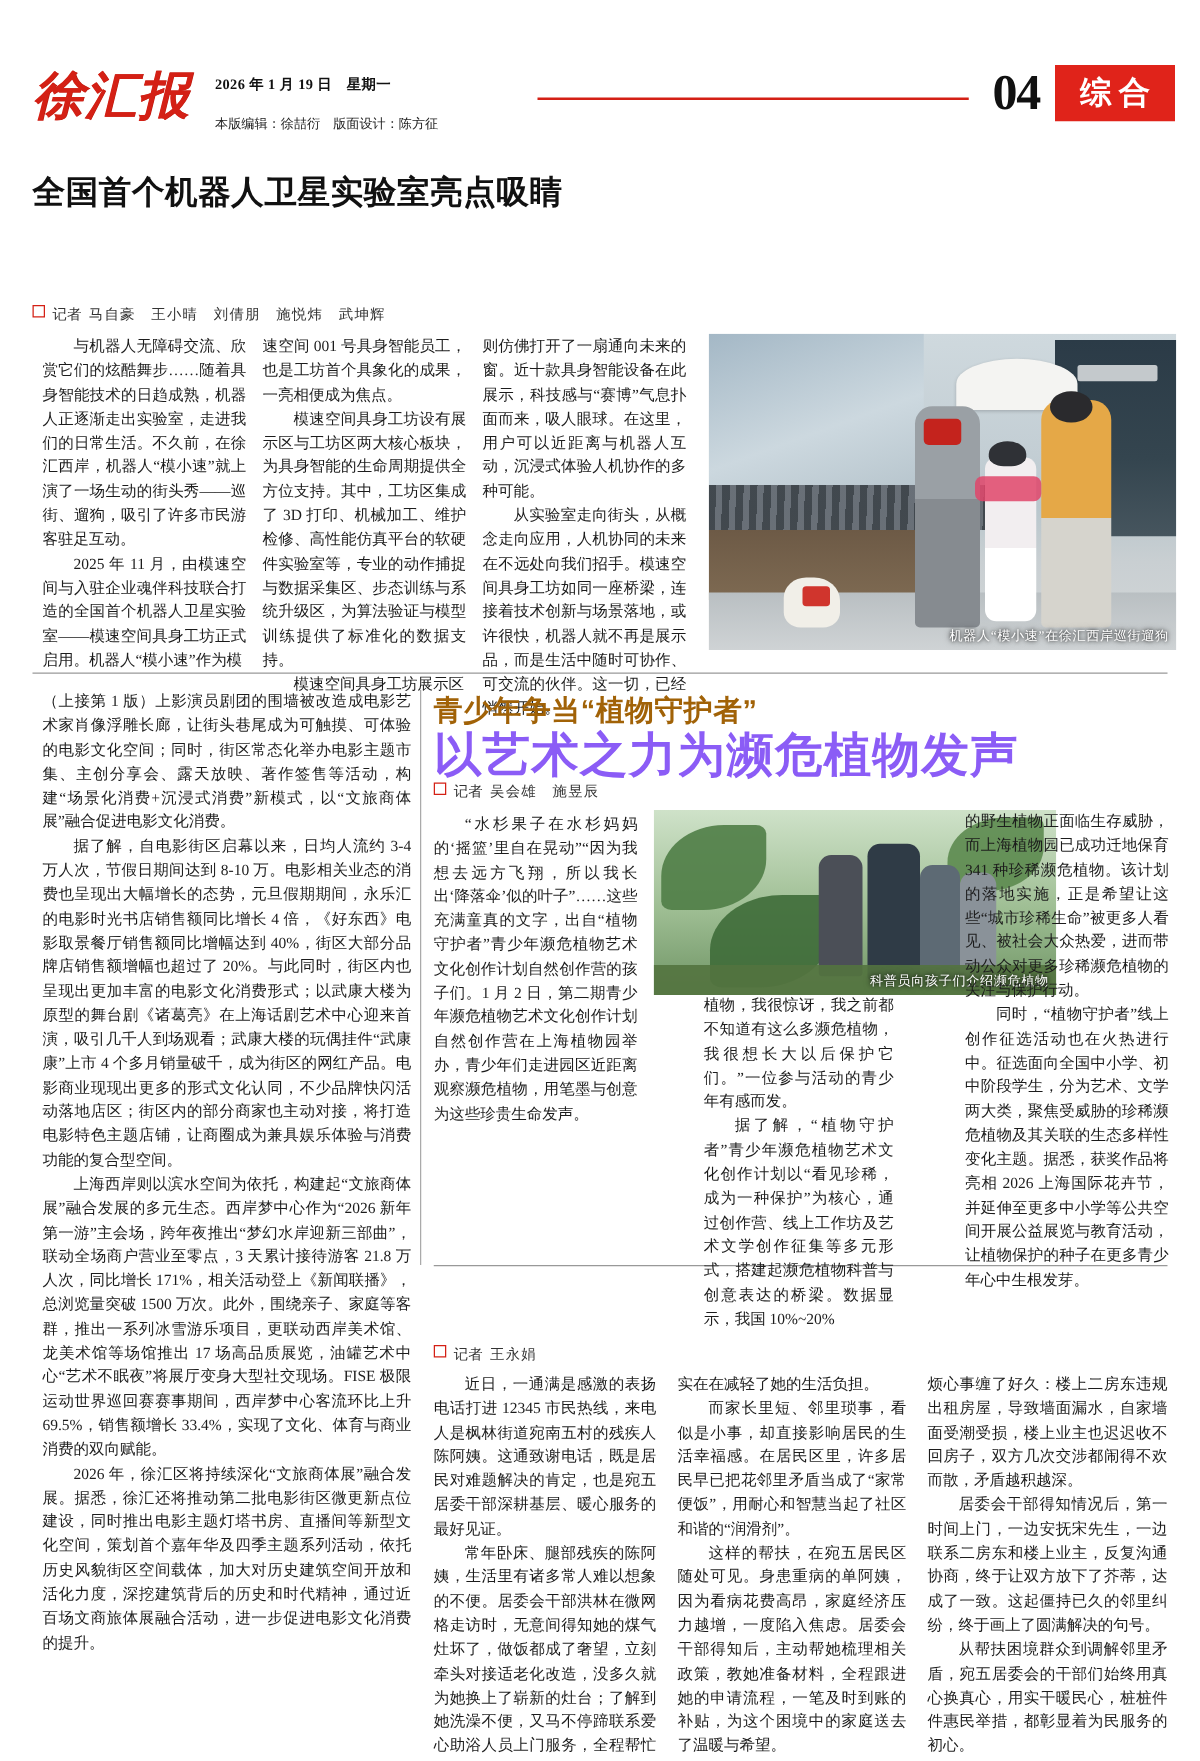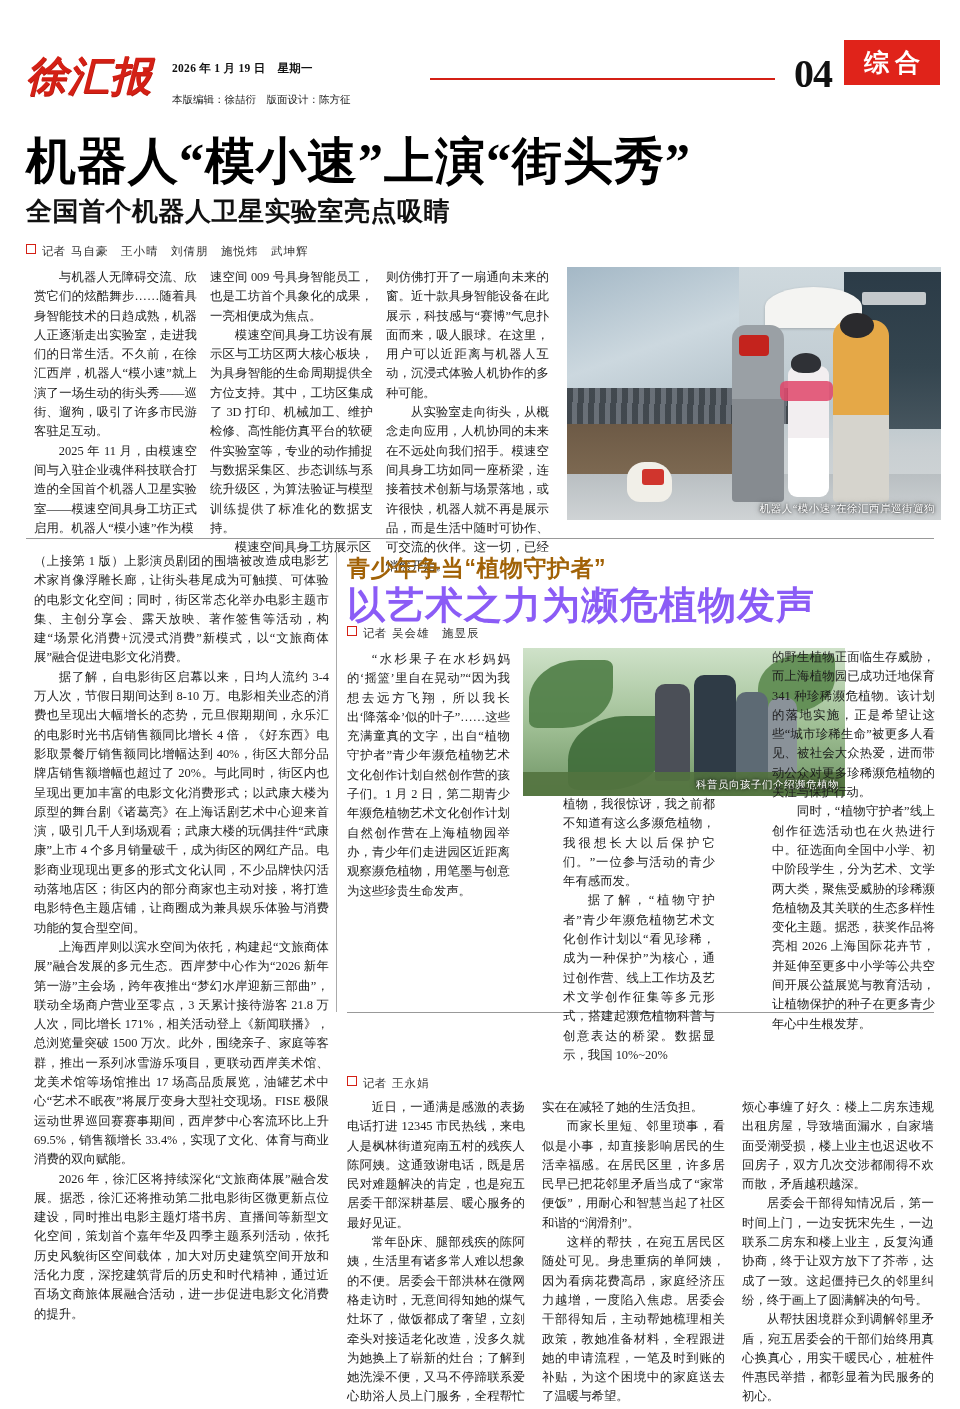--- a/index.html
+++ b/index.html
@@ -19,21 +19,21 @@
     font-style:italic;
     white-space:nowrap;line-height:48px;
     text-shadow:0.5px 0.5px 0 #b81a10;
   }
   .issue{position:absolute;left:172px;top:60px;width:260px;}
   .issue .line1{font-size:11.5px;font-weight:bold;letter-spacing:0.3px;color:#111;line-height:16px;white-space:nowrap;}
   .issue .line2{font-size:10.5px;color:#222;line-height:16px;margin-top:16px;white-space:nowrap;}
   .rule-red{position:absolute;left:430px;top:78px;width:345px;height:1.6px;background:#d42015;}
   .pagenum{position:absolute;right:128px;top:52px;font-family:"Liberation Serif",serif;
     font-weight:bold;font-size:40px;line-height:44px;color:#111;letter-spacing:-1px;}
-  .sectionbox{position:absolute;right:20px;top:40px;width:96px;height:45px;background:#e0231a;}
+  .sectionbox{position:absolute;right:20px;top:52px;width:96px;height:45px;background:#e0231a;}
   .sectionbox span{display:block;color:#fff;font-size:25px;font-weight:bold;line-height:45px;
     text-align:center;letter-spacing:6px;text-indent:6px;font-family:"Liberation Serif",serif;}
 
   
   .hl1{position:absolute;left:26px;top:132px;width:760px;}
   .hl1 .main{font-size:50px;font-weight:bold;line-height:58px;letter-spacing:1px;color:#000;
      font-family:"Liberation Serif",serif;white-space:nowrap;}
   .hl1 .sub{font-size:26px;font-weight:bold;line-height:34px;margin-top:4px;color:#111;
      font-family:"Liberation Sans",sans-serif;letter-spacing:0.5px;white-space:nowrap;}
   .byline{display:flex;gap:6px;font-size:11.5px;color:#333;
@@ -131,35 +131,34 @@
       <div class="line2">本版编辑：徐喆衍　版面设计：陈方征</div>
     </div>
     <div class="rule-red"></div>
     <div class="pagenum">04</div>
     <div class="sectionbox">
       <span>综合</span>
     </div>
   </div>
 
   <div class="hl1">
-    <div class="main">机器人“模小速”上演“街头秀”</div>
     <div class="sub">全国首个机器人卫星实验室亮点吸睛</div>
   </div>
   <div class="byline bl1">
     <span class="sq"></span>
     <span>记者</span>
     <span class="names">马自豪　王小晴　刘倩朋　施悦炜　武坤辉</span>
   </div>
 
   <div class="a1col a1c1 bodytext">
     <p>与机器人无障碍交流、欣赏它们的炫酷舞步……随着具身智能技术的日趋成熟，机器人正逐渐走出实验室，走进我们的日常生活。不久前，在徐汇西岸，机器人“模小速”就上演了一场生动的街头秀——巡街、遛狗，吸引了许多市民游客驻足互动。</p>
     <p>2025 年 11 月，由模速空间与入驻企业魂伴科技联合打造的全国首个机器人卫星实验室——模速空间具身工坊正式启用。机器人“模小速”作为模</p>
   </div>
   <div class="a1col a1c2 bodytext">
-    <p style="text-indent:0">速空间 009 号具身智能员工，也是工坊首个具象化的成果，一亮相便成为焦点。</p>
+    <p style="text-indent:0">速空间 001 号具身智能员工，也是工坊首个具象化的成果，一亮相便成为焦点。</p>
     <p>模速空间具身工坊设有展示区与工坊区两大核心板块，为具身智能的生命周期提供全方位支持。其中，工坊区集成了 3D 打印、机械加工、维护检修、高性能仿真平台的软硬件实验室等，专业的动作捕捉与数据采集区、步态训练与系统升级区，为算法验证与模型训练提供了标准化的数据支持。</p>
     <p>模速空间具身工坊展示区</p>
   </div>
   <div class="a1col a1c3 bodytext">
     <p style="text-indent:0">则仿佛打开了一扇通向未来的窗。近十款具身智能设备在此展示，科技感与“赛博”气息扑面而来，吸人眼球。在这里，用户可以近距离与机器人互动，沉浸式体验人机协作的多种可能。</p>
     <p>从实验室走向街头，从概念走向应用，人机协同的未来在不远处向我们招手。模速空间具身工坊如同一座桥梁，连接着技术创新与场景落地，或许很快，机器人就不再是展示品，而是生活中随时可协作、可交流的伙伴。这一切，已经悄然开始。</p>
   </div>
 
   <div class="photo1">
     <div class="ph">

